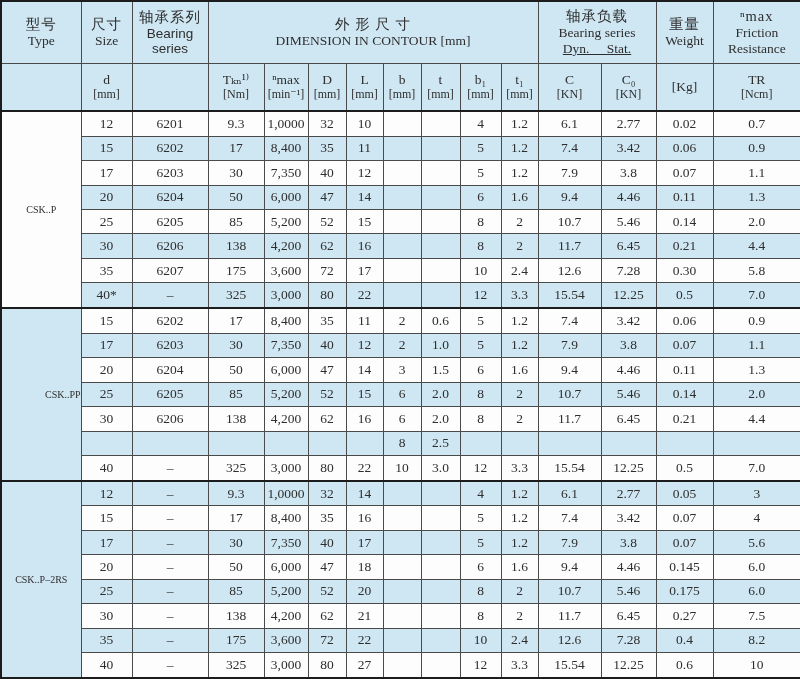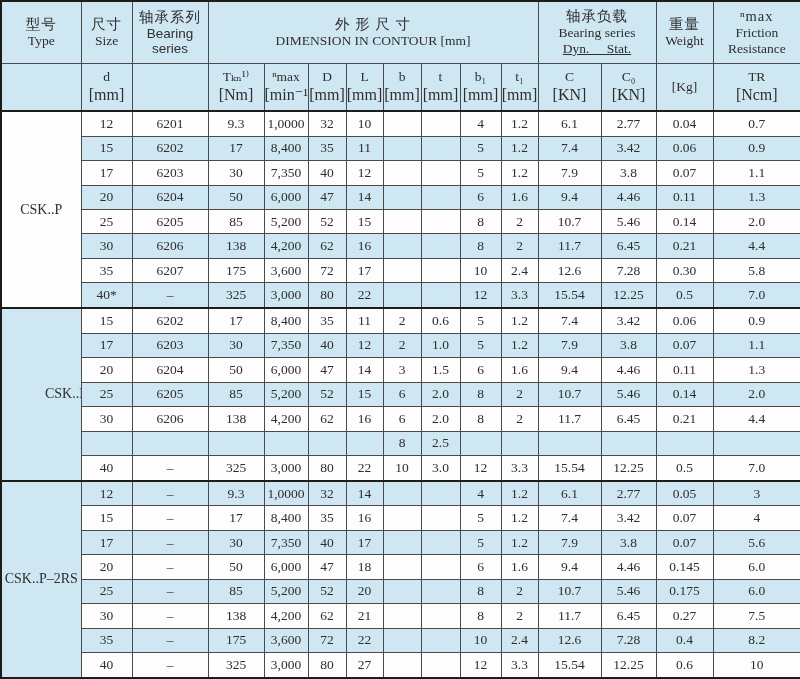--- a/index.html
+++ b/index.html
@@ -10,24 +10,24 @@
         padding:0;font-weight:normal;overflow:hidden;}
   table{border:2px solid #1c1c1c;}
   thead td{background:#cfe7f3;}
   thead tr.hrow1 {height:62px;}
   thead tr.hrow2 {height:48px;}
   thead tr.hrow2 td{border-bottom:2px solid #1c1c1c;}
   .zh{font-size:14.5px;letter-spacing:1px;line-height:1.25;}
   .en{font-size:13.5px;line-height:1.2;}
   .en-sans{font-family:"Liberation Sans","DejaVu Sans",sans-serif;font-size:13.5px;line-height:1.15;}
   .loads-sub{font-size:13.5px;word-spacing:14px;line-height:1.2;text-decoration:underline;}
-  .u2{font-size:16px;line-height:1.15;}
+  .u2{font-size:12px;line-height:1.15;}
   tbody td{font-size:13.5px;background:#fdfdfd;}
   tbody tr.shaded td{background:#cfe7f3;}
-  tbody td.type-cell{background:#fdfdfd;font-size:14px;}
+  tbody td.type-cell{background:#fdfdfd;font-size:10px;}
   tbody td.type-cell.blue{background:#cfe7f3;padding-left:43px;}
   tbody tr.section-start td{border-top:2px solid #1c1c1c;}
 </style>
 </head>
 <body>
 
 <div id="page">
 <table>
   <colgroup>
     <col style="width:80px">
@@ -142,21 +142,21 @@
           <td>9.3</td>
           <td>1,0000</td>
           <td>32</td>
           <td>10</td>
           <td></td>
           <td></td>
           <td>4</td>
           <td>1.2</td>
           <td>6.1</td>
           <td>2.77</td>
-          <td>0.04</td>
+          <td>0.02</td>
           <td>0.7</td>
         </tr>
         <tr class="shaded">
           <td>15</td>
           <td>6202</td>
           <td>17</td>
           <td>8,400</td>
           <td>35</td>
           <td>11</td>
           <td></td>

